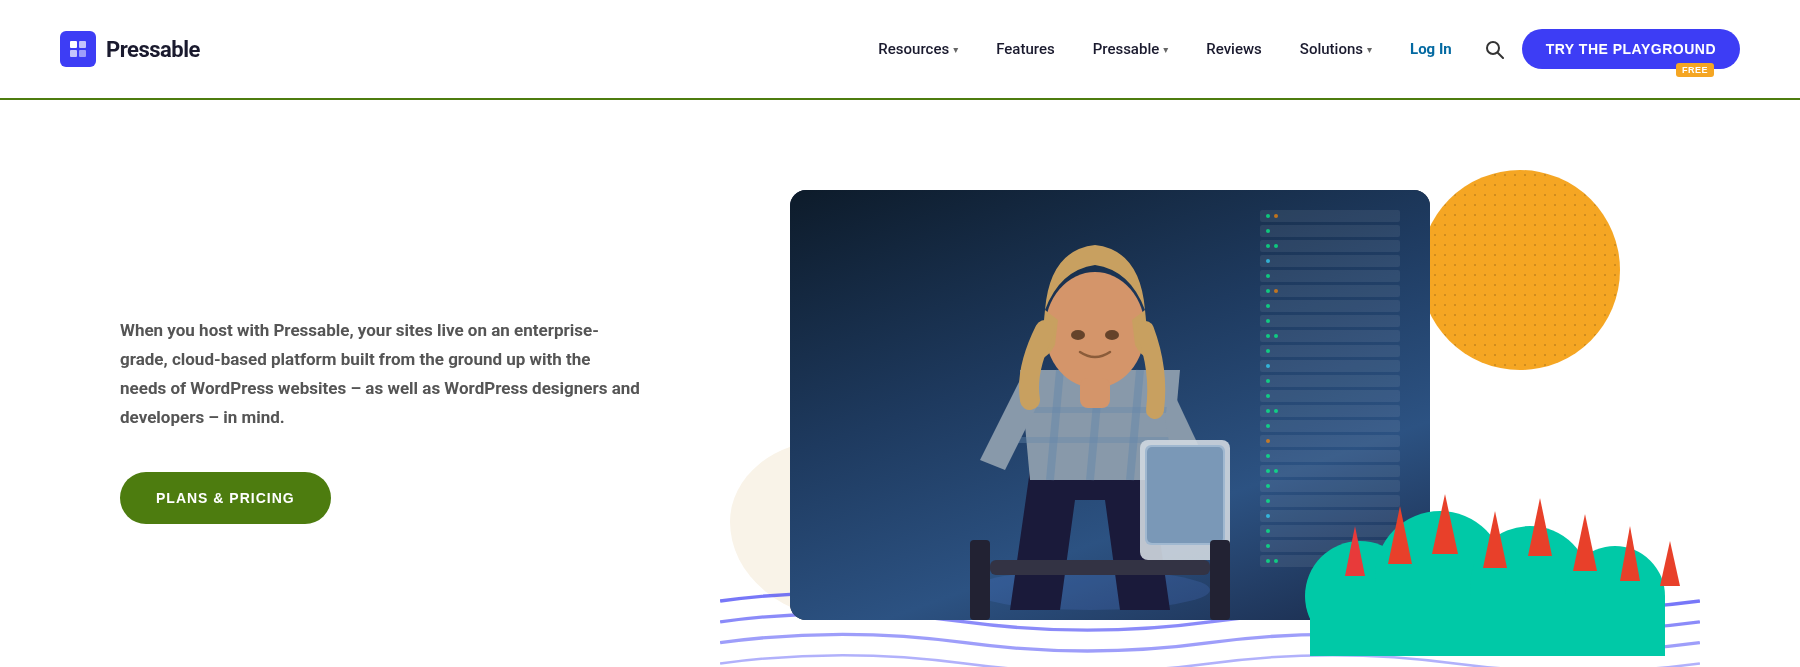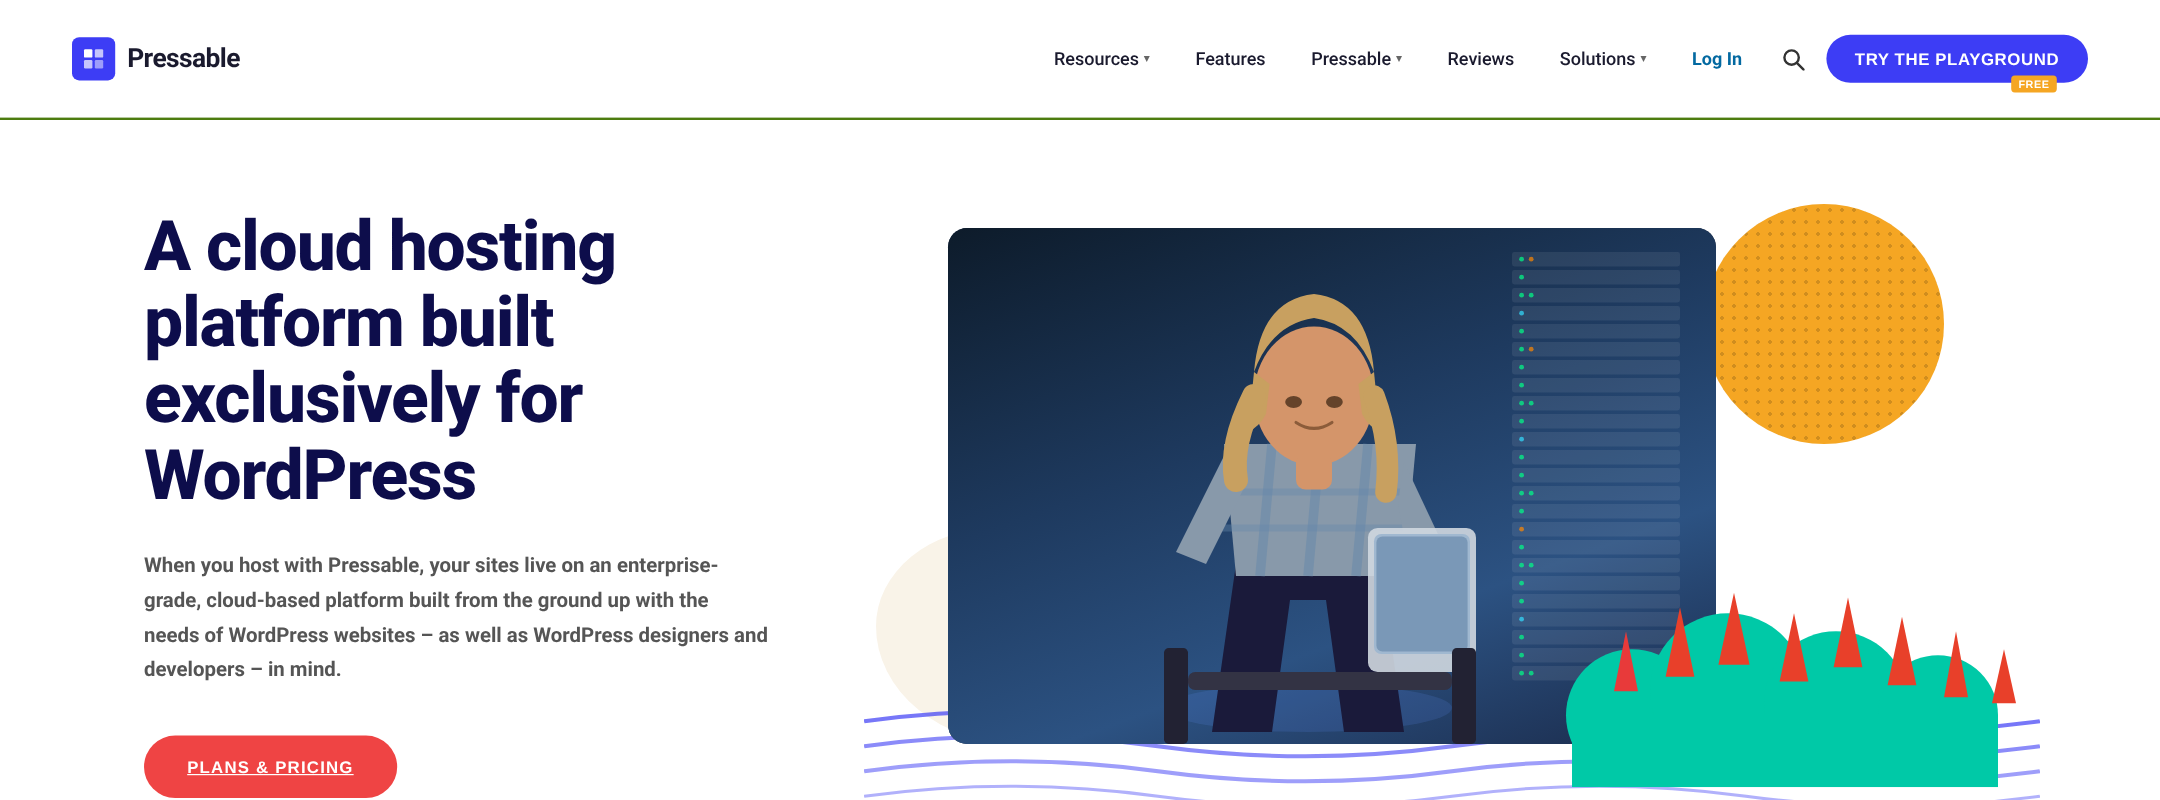--- a/index.html
+++ b/index.html
@@ -163,31 +163,30 @@
       font-weight: bold;
     }
 
     .hero-buttons {
       display: flex;
       gap: 20px;
       align-items: center;
     }
 
     .btn-primary {
-      background: #ef4444;
+      background: #4d7c0f;
       color: white;
       border: none;
       border-radius: 50px;
       padding: 18px 36px;
       font-size: 14px;
       font-weight: 700;
       cursor: pointer;
       letter-spacing: 1px;
       text-transform: uppercase;
-      text-decoration: underline;
     }
 
     .btn-secondary {
       background: white;
       color: #1a1a2e;
       border: 2.5px solid #1a1a2e;
       border-radius: 50px;
       padding: 16px 34px;
       font-size: 14px;
       font-weight: 700;
@@ -357,21 +356,20 @@
     </div>
     <button class="nav-cta">
       <span>TRY THE PLAYGROUND</span>
       <span class="nav-cta-free">FREE</span>
     </button>
   </nav>
 </header>
 
 <section class="hero">
   <div class="hero-content">
-    <h1 class="hero-title">A cloud hosting platform built exclusively for WordPress</h1>
     <p class="hero-description">When you host with Pressable, your sites live on an enterprise-grade, cloud-based platform built from the ground up with the needs of WordPress websites – as well as WordPress designers and developers – in mind.</p>
     <div class="hero-buttons">
       <button class="btn-primary">PLANS &amp; PRICING</button>
     </div>
   </div>
 
   <div class="hero-visual">
 
     <div class="deco-orange-circle"></div>
 

